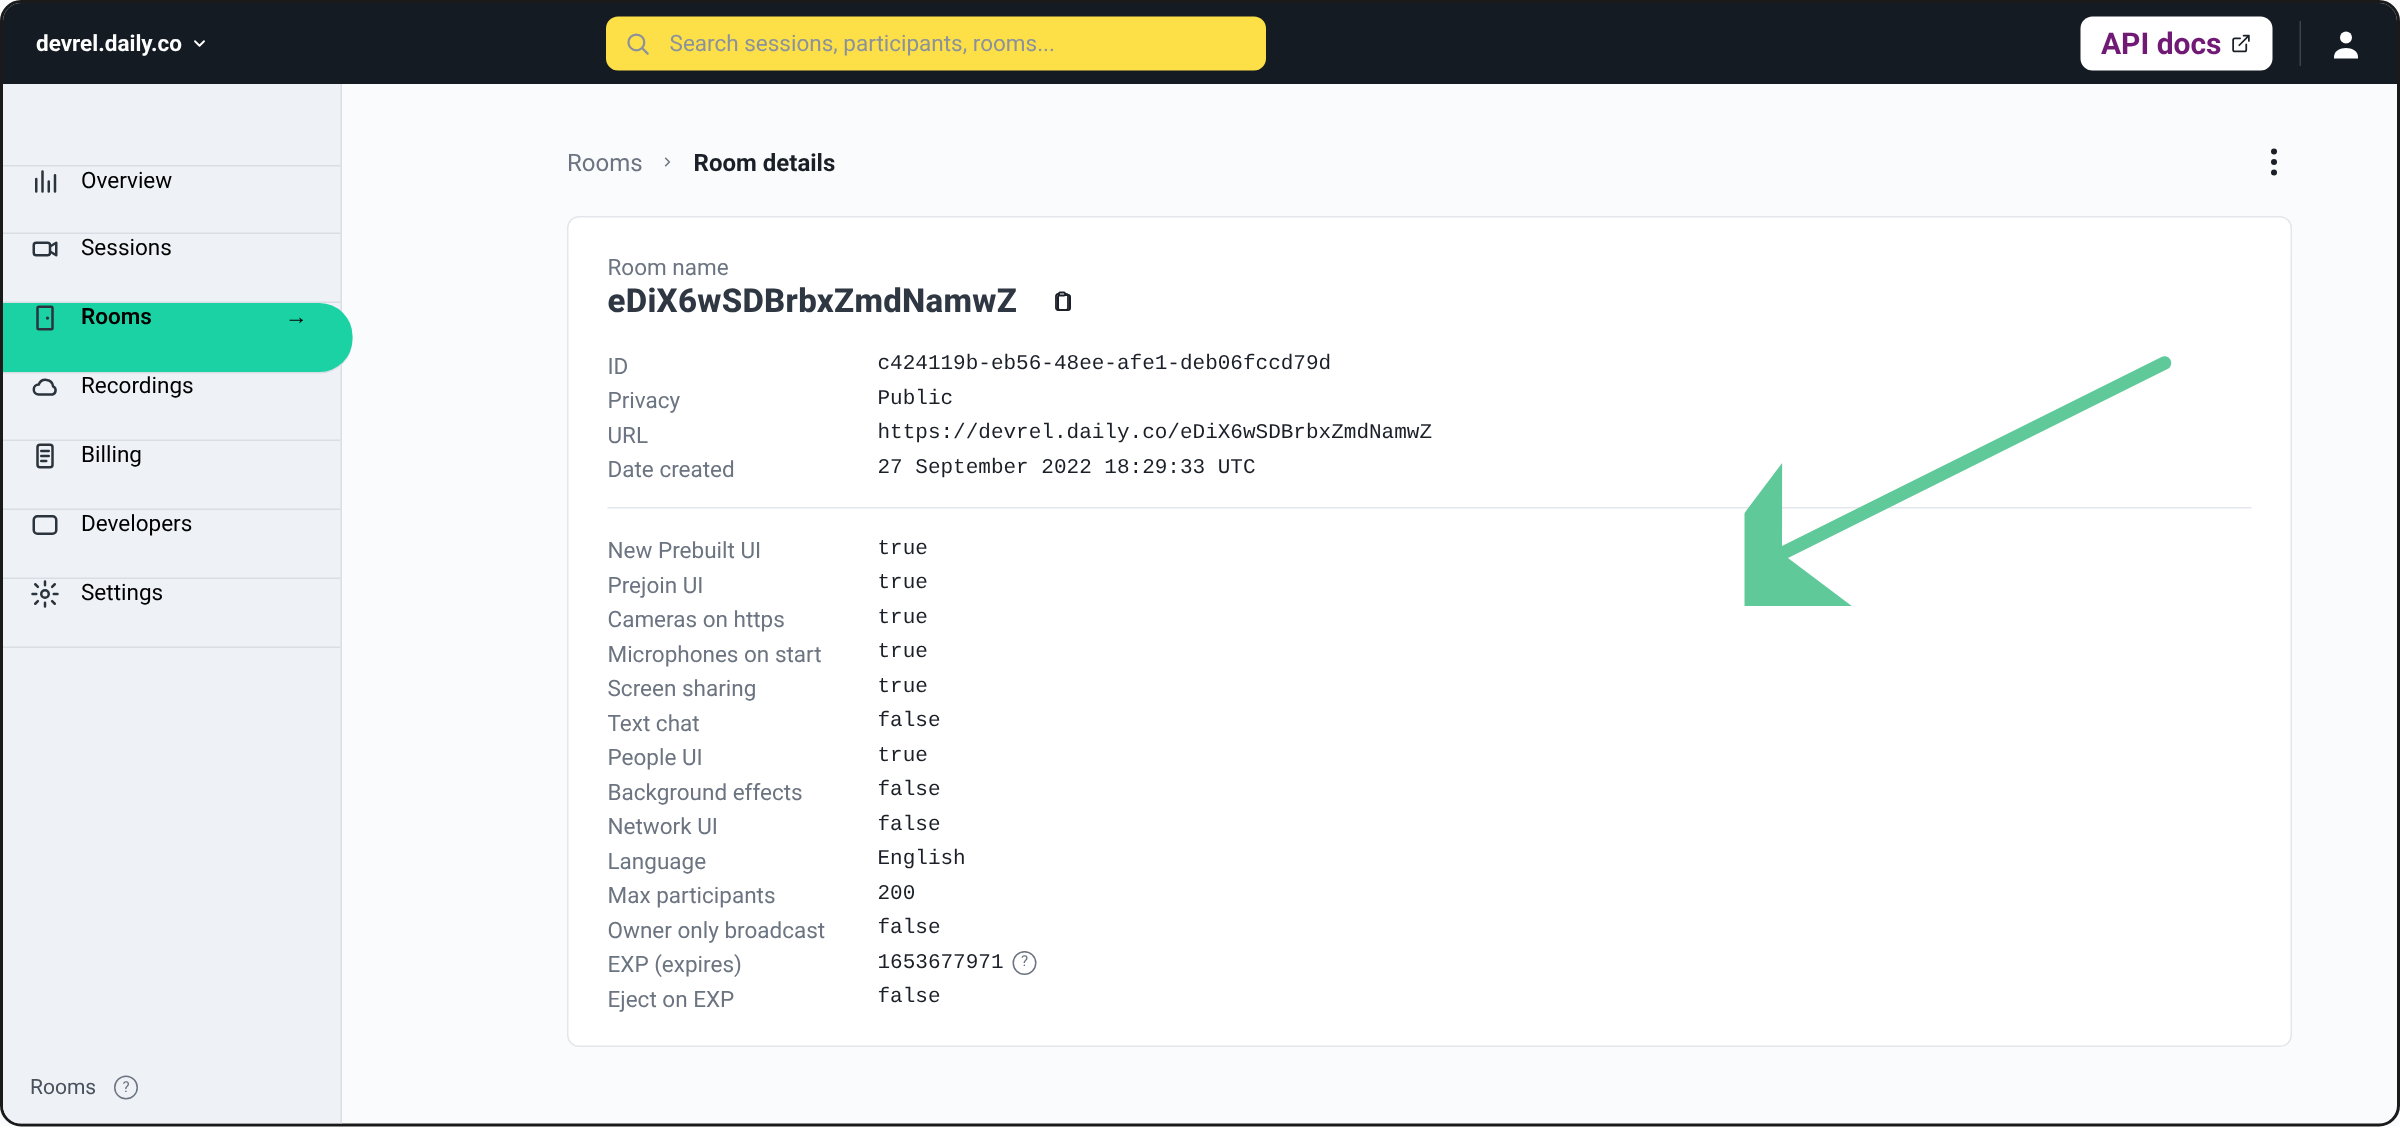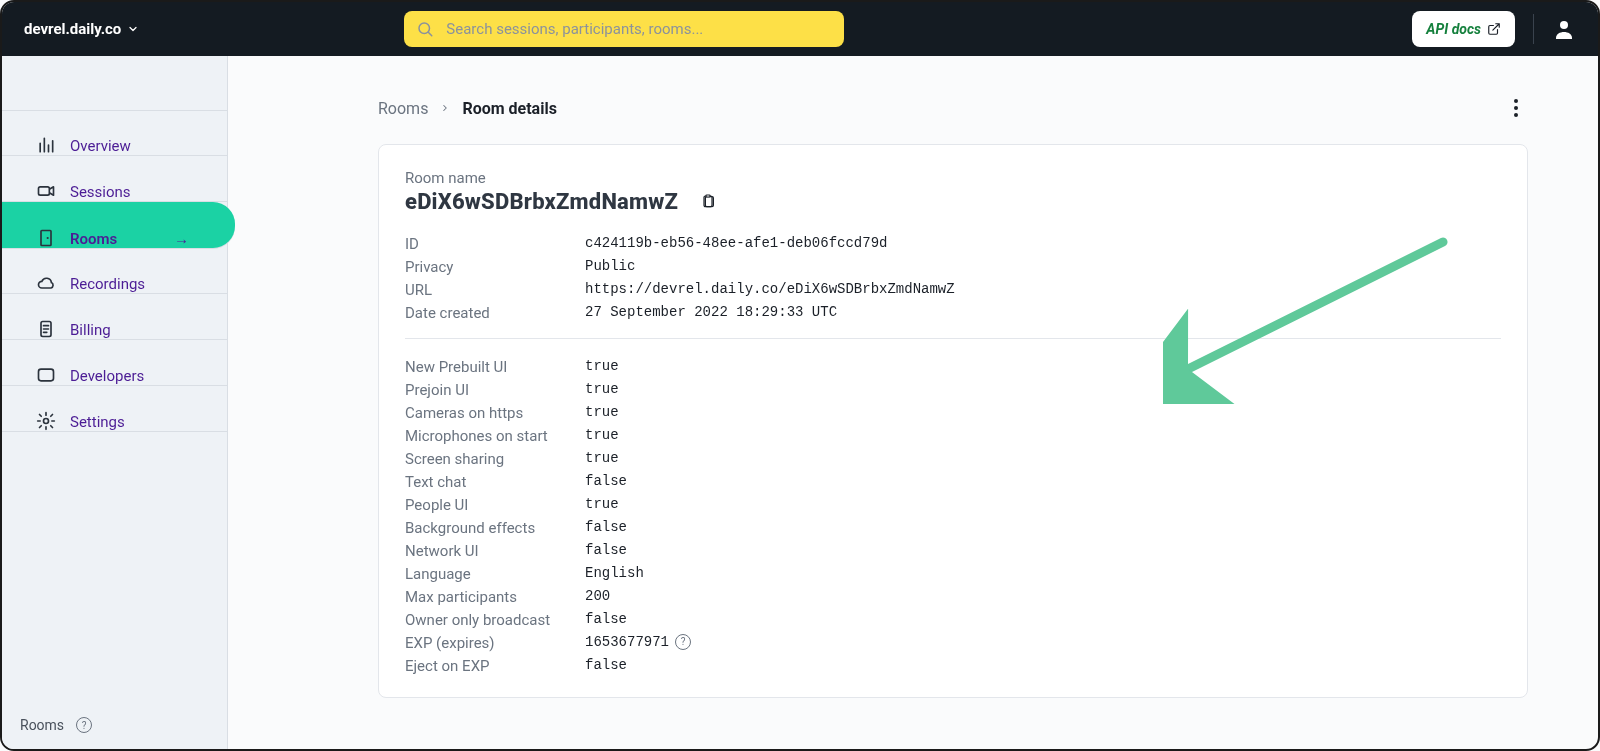--- a/index.html
+++ b/index.html
@@ -53,39 +53,39 @@
 .search input{
   flex:1;border:none;outline:none;font-size:15px;background:transparent;
   font-family:var(--sans);color:#444;
 }
 .search input::placeholder{color:#8b929c}
 .header .spacer{flex:1}
 .api-btn{
   height:36px;padding:0 14px;
   background:#fff;border-radius:8px;
   display:flex;align-items:center;gap:6px;
-  font-weight:700;color:#15803d;font-size:14px;cursor:pointer;font-style:italic;
+  font-weight:700;color:#701a75;font-size:20px;cursor:pointer;
 }
 .vdiv{width:1px;height:30px;background:#3a434e;margin:0 18px}
 .user-icon{width:24px;height:24px;color:#fff}
 
 
 .layout{display:flex;height:calc(100% - 54px)}
 .sidebar{
   width:226px;flex:0 0 226px;
   background:var(--gray-100);
   border-right:1px solid var(--gray-200);
   display:flex;flex-direction:column;
   padding-top:10px;
   position:relative;
 }
 .sidebar .gap{height:44px}
 .nav-item{
-  height:46px;display:flex;align-items:flex-end;gap:14px;
-  padding:0 34px;color:#4c1d95;font-size:15px;
+  height:46px;display:flex;align-items:flex-start;gap:14px;
+  padding:0 18px;color:#000000;font-size:15px;
   cursor:pointer;position:relative;
   border-bottom:1px solid var(--gray-200);
 }
 .nav-item:first-of-type{border-top:1px solid var(--gray-200)}
 .nav-item .ic{width:20px;height:20px;flex:0 0 20px;color:#2b333d}
 .nav-item.active{
   background:var(--accent);
   border-radius:0 22px 22px 0;
   margin-right:-8px;width:calc(100% + 8px);
   border-bottom:none;

